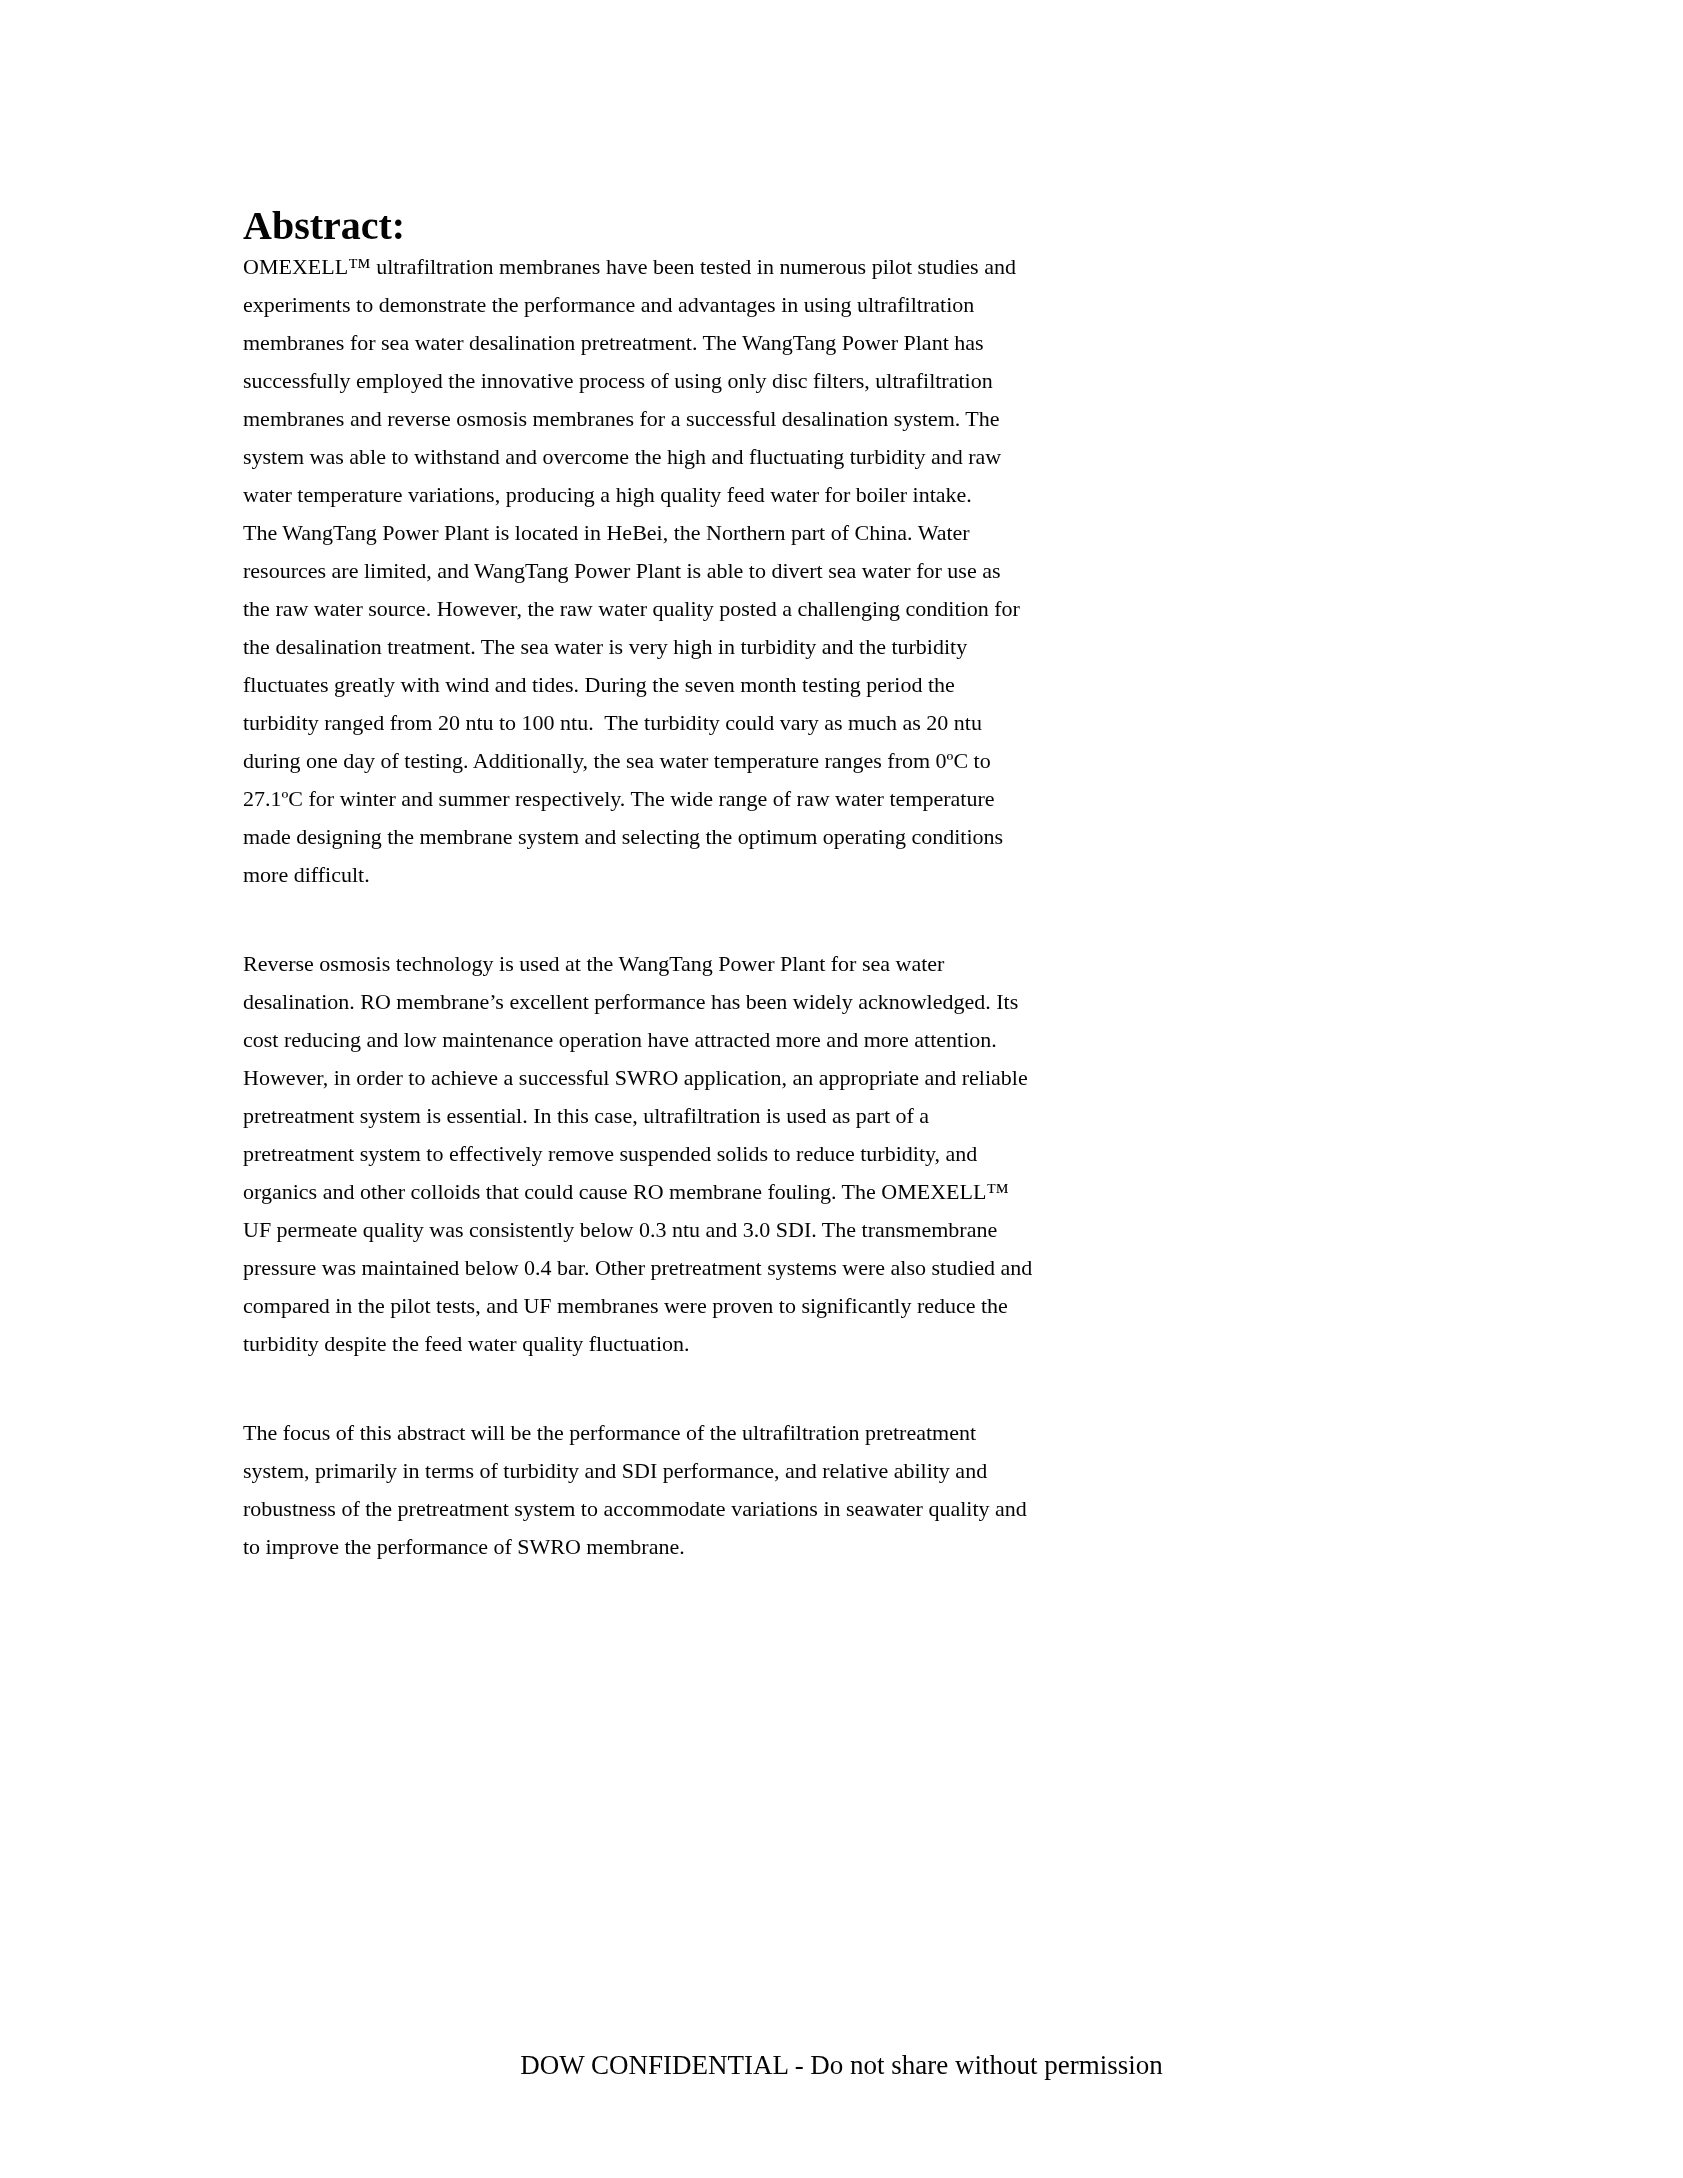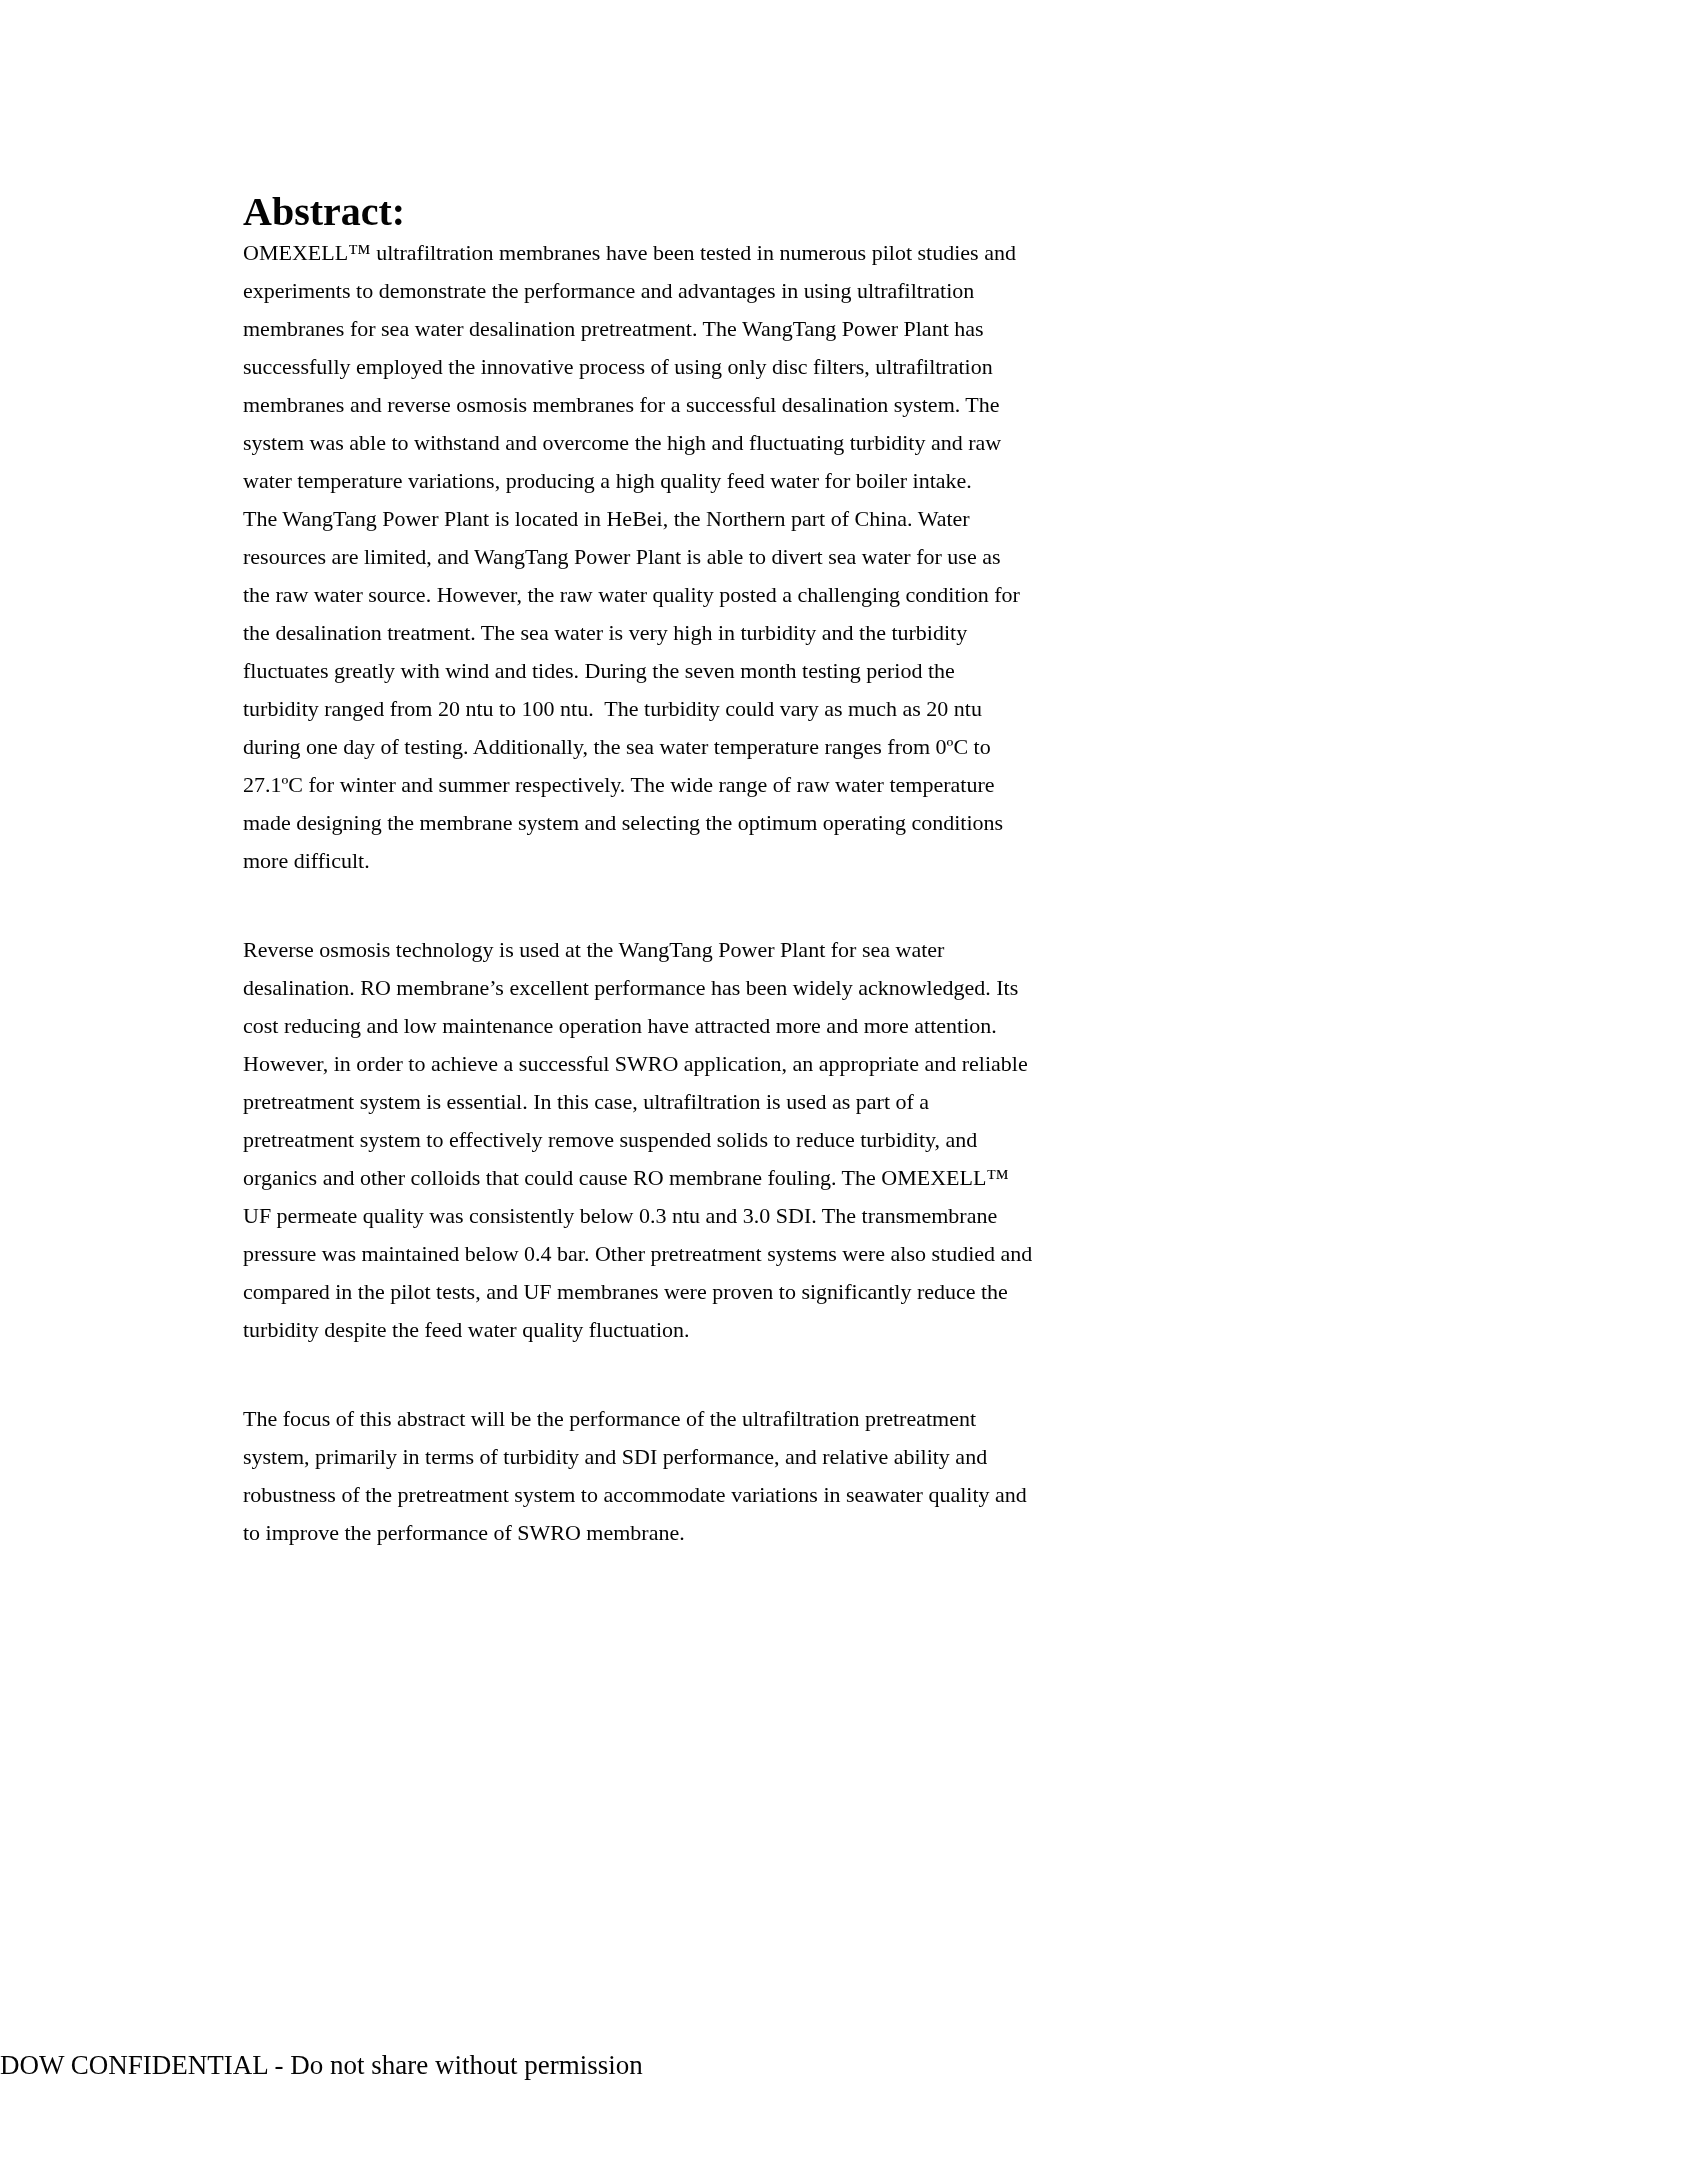--- a/index.html
+++ b/index.html
@@ -12,21 +12,21 @@
     width: 1683px;
     height: 2178px;
     background: #ffffff;
     font-family: "Liberation Serif", "DejaVu Serif", serif;
     color: #040404;
     overflow: hidden;
   }
   .content {
     position: absolute;
     left: 243px;
-    top: 190px;
+    top: 204px;
     width: 1287px;
   }
   .heading {
     font-size: 40px;
     line-height: 44px;
     font-weight: bold;
     margin: 0;
     letter-spacing: 0px;
   }
   .para {
@@ -40,20 +40,21 @@
   }
   .tm {
     font-size: 1.05em;
     line-height: 0;
   }
   .footer {
     position: absolute;
     left: 0;
     top: 2049px;
     width: 100%;
+    text-align: center;
     font-size: 27px;
     line-height: 32px;
   }
 </style>
 </head>
 <body>
 
 <div class="page">
   <div class="content">
     <h1 class="heading">Abstract:</h1>

